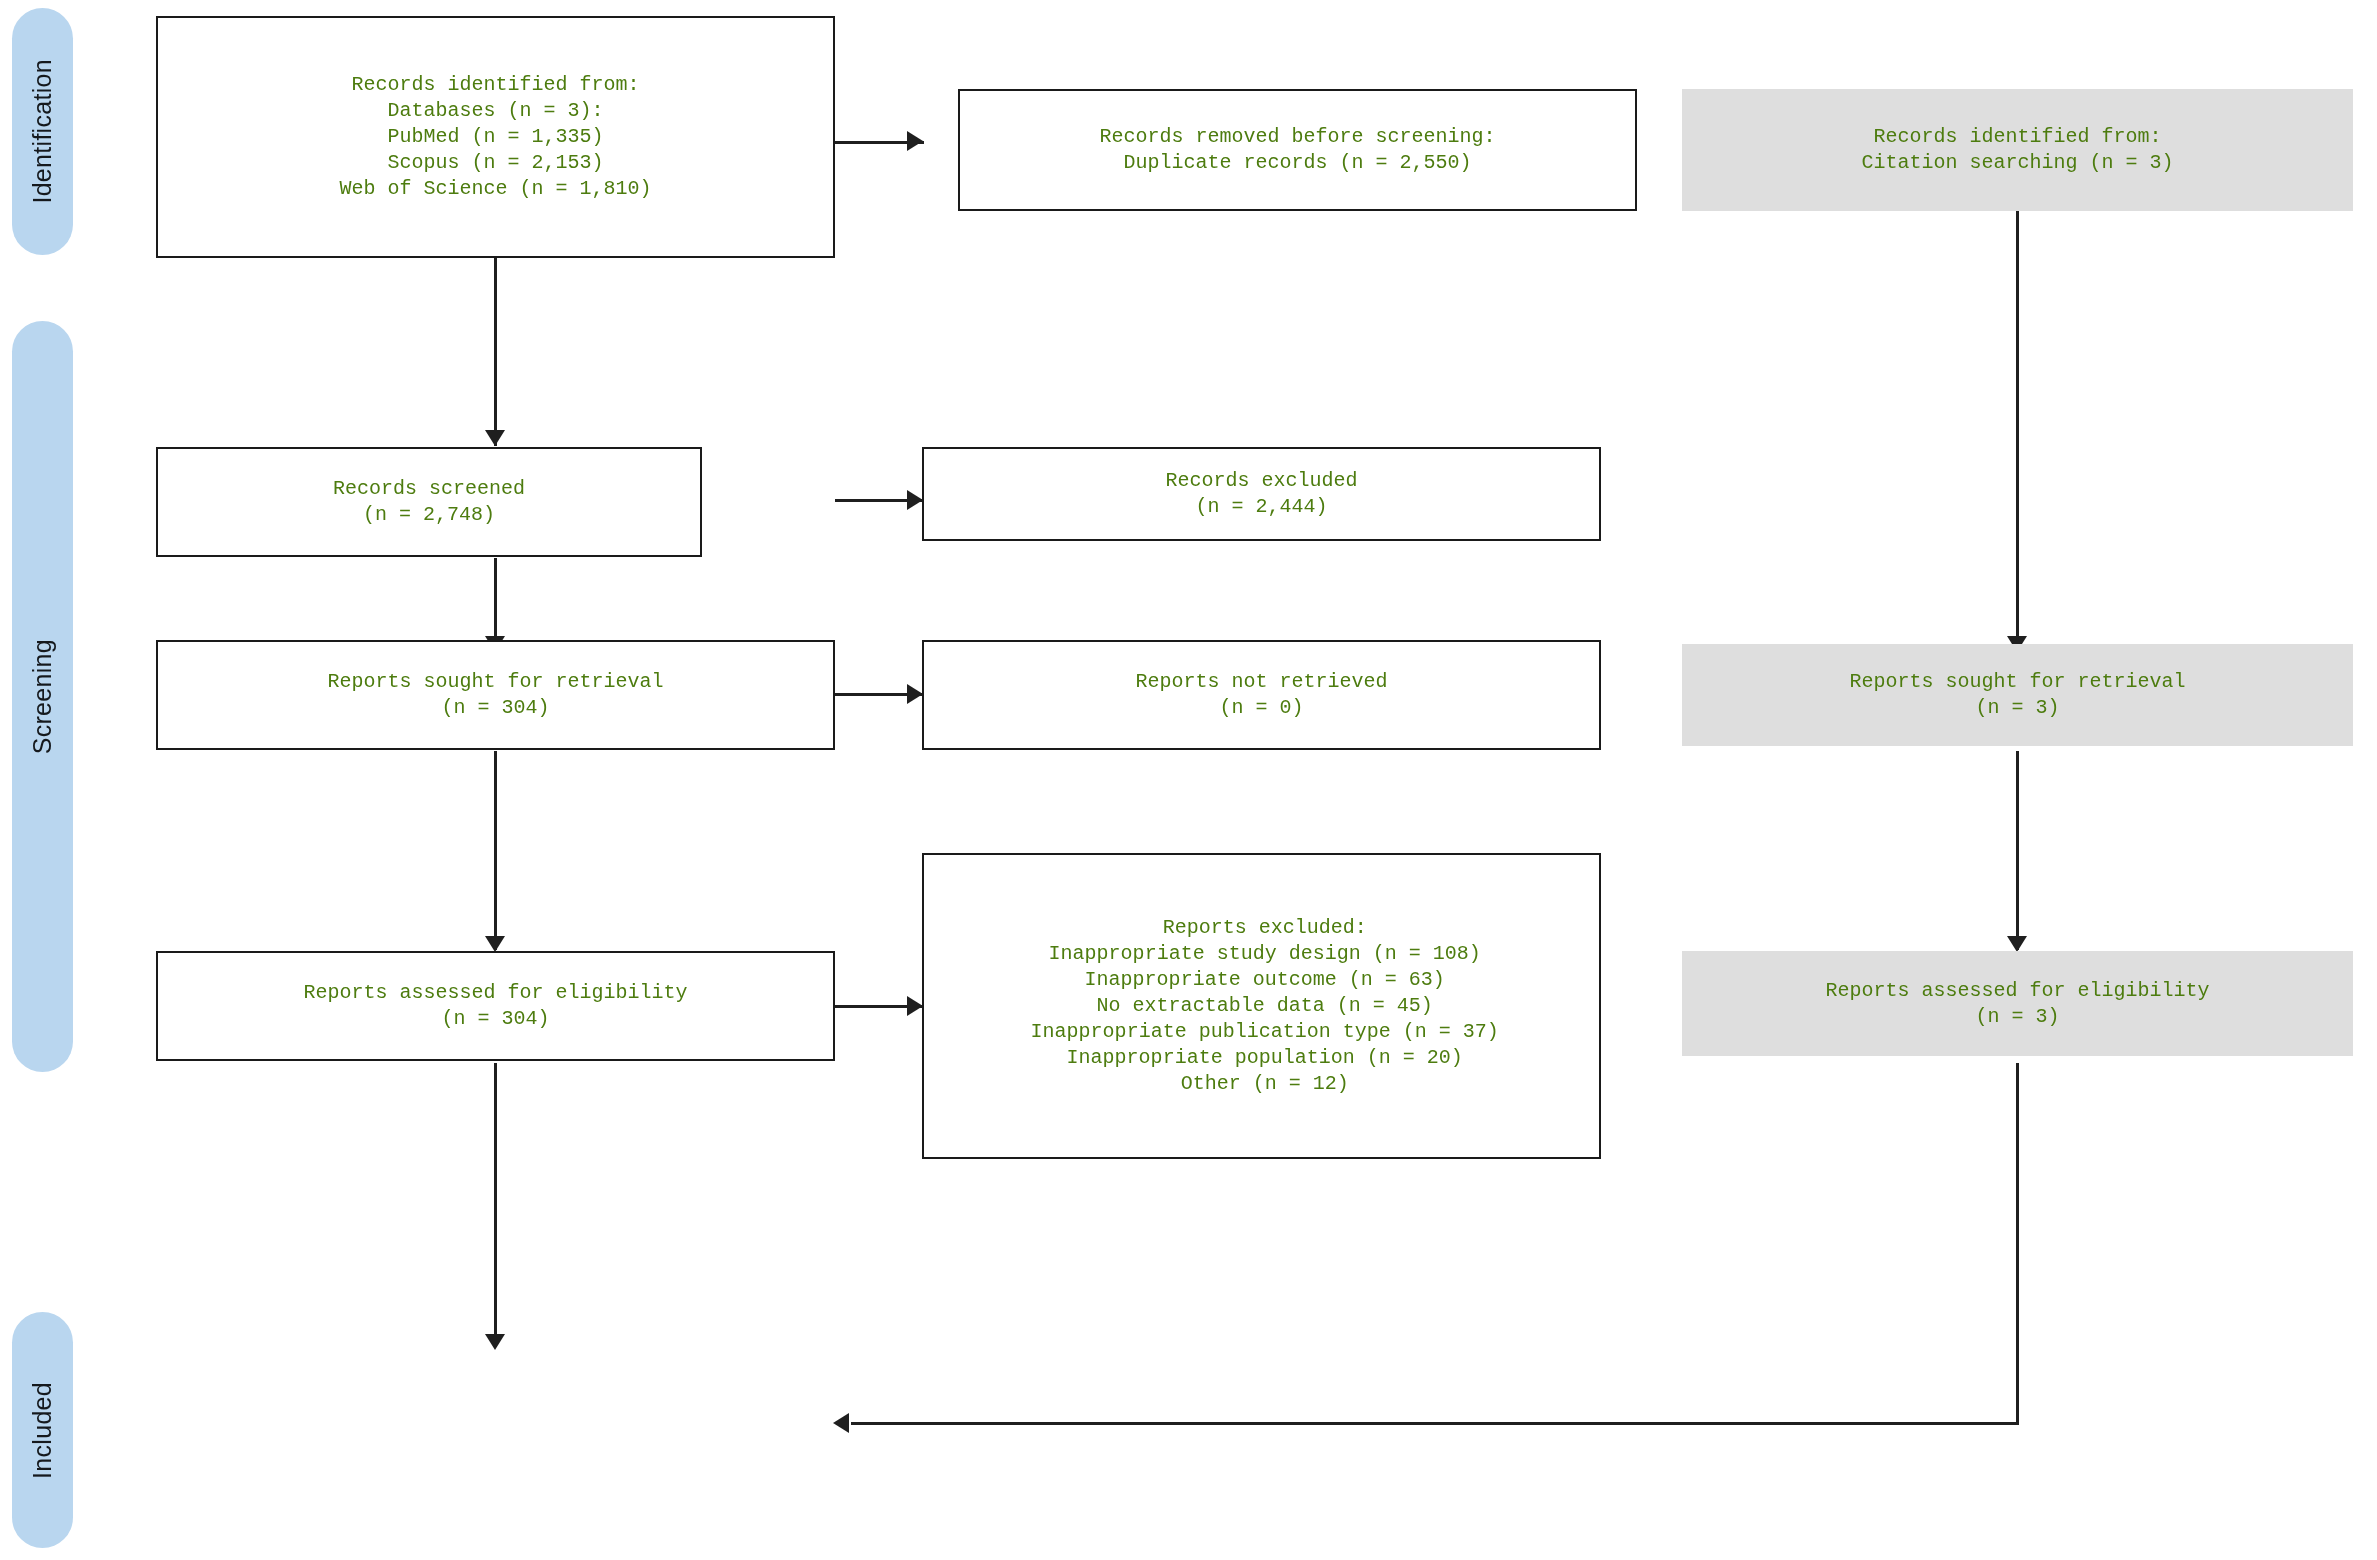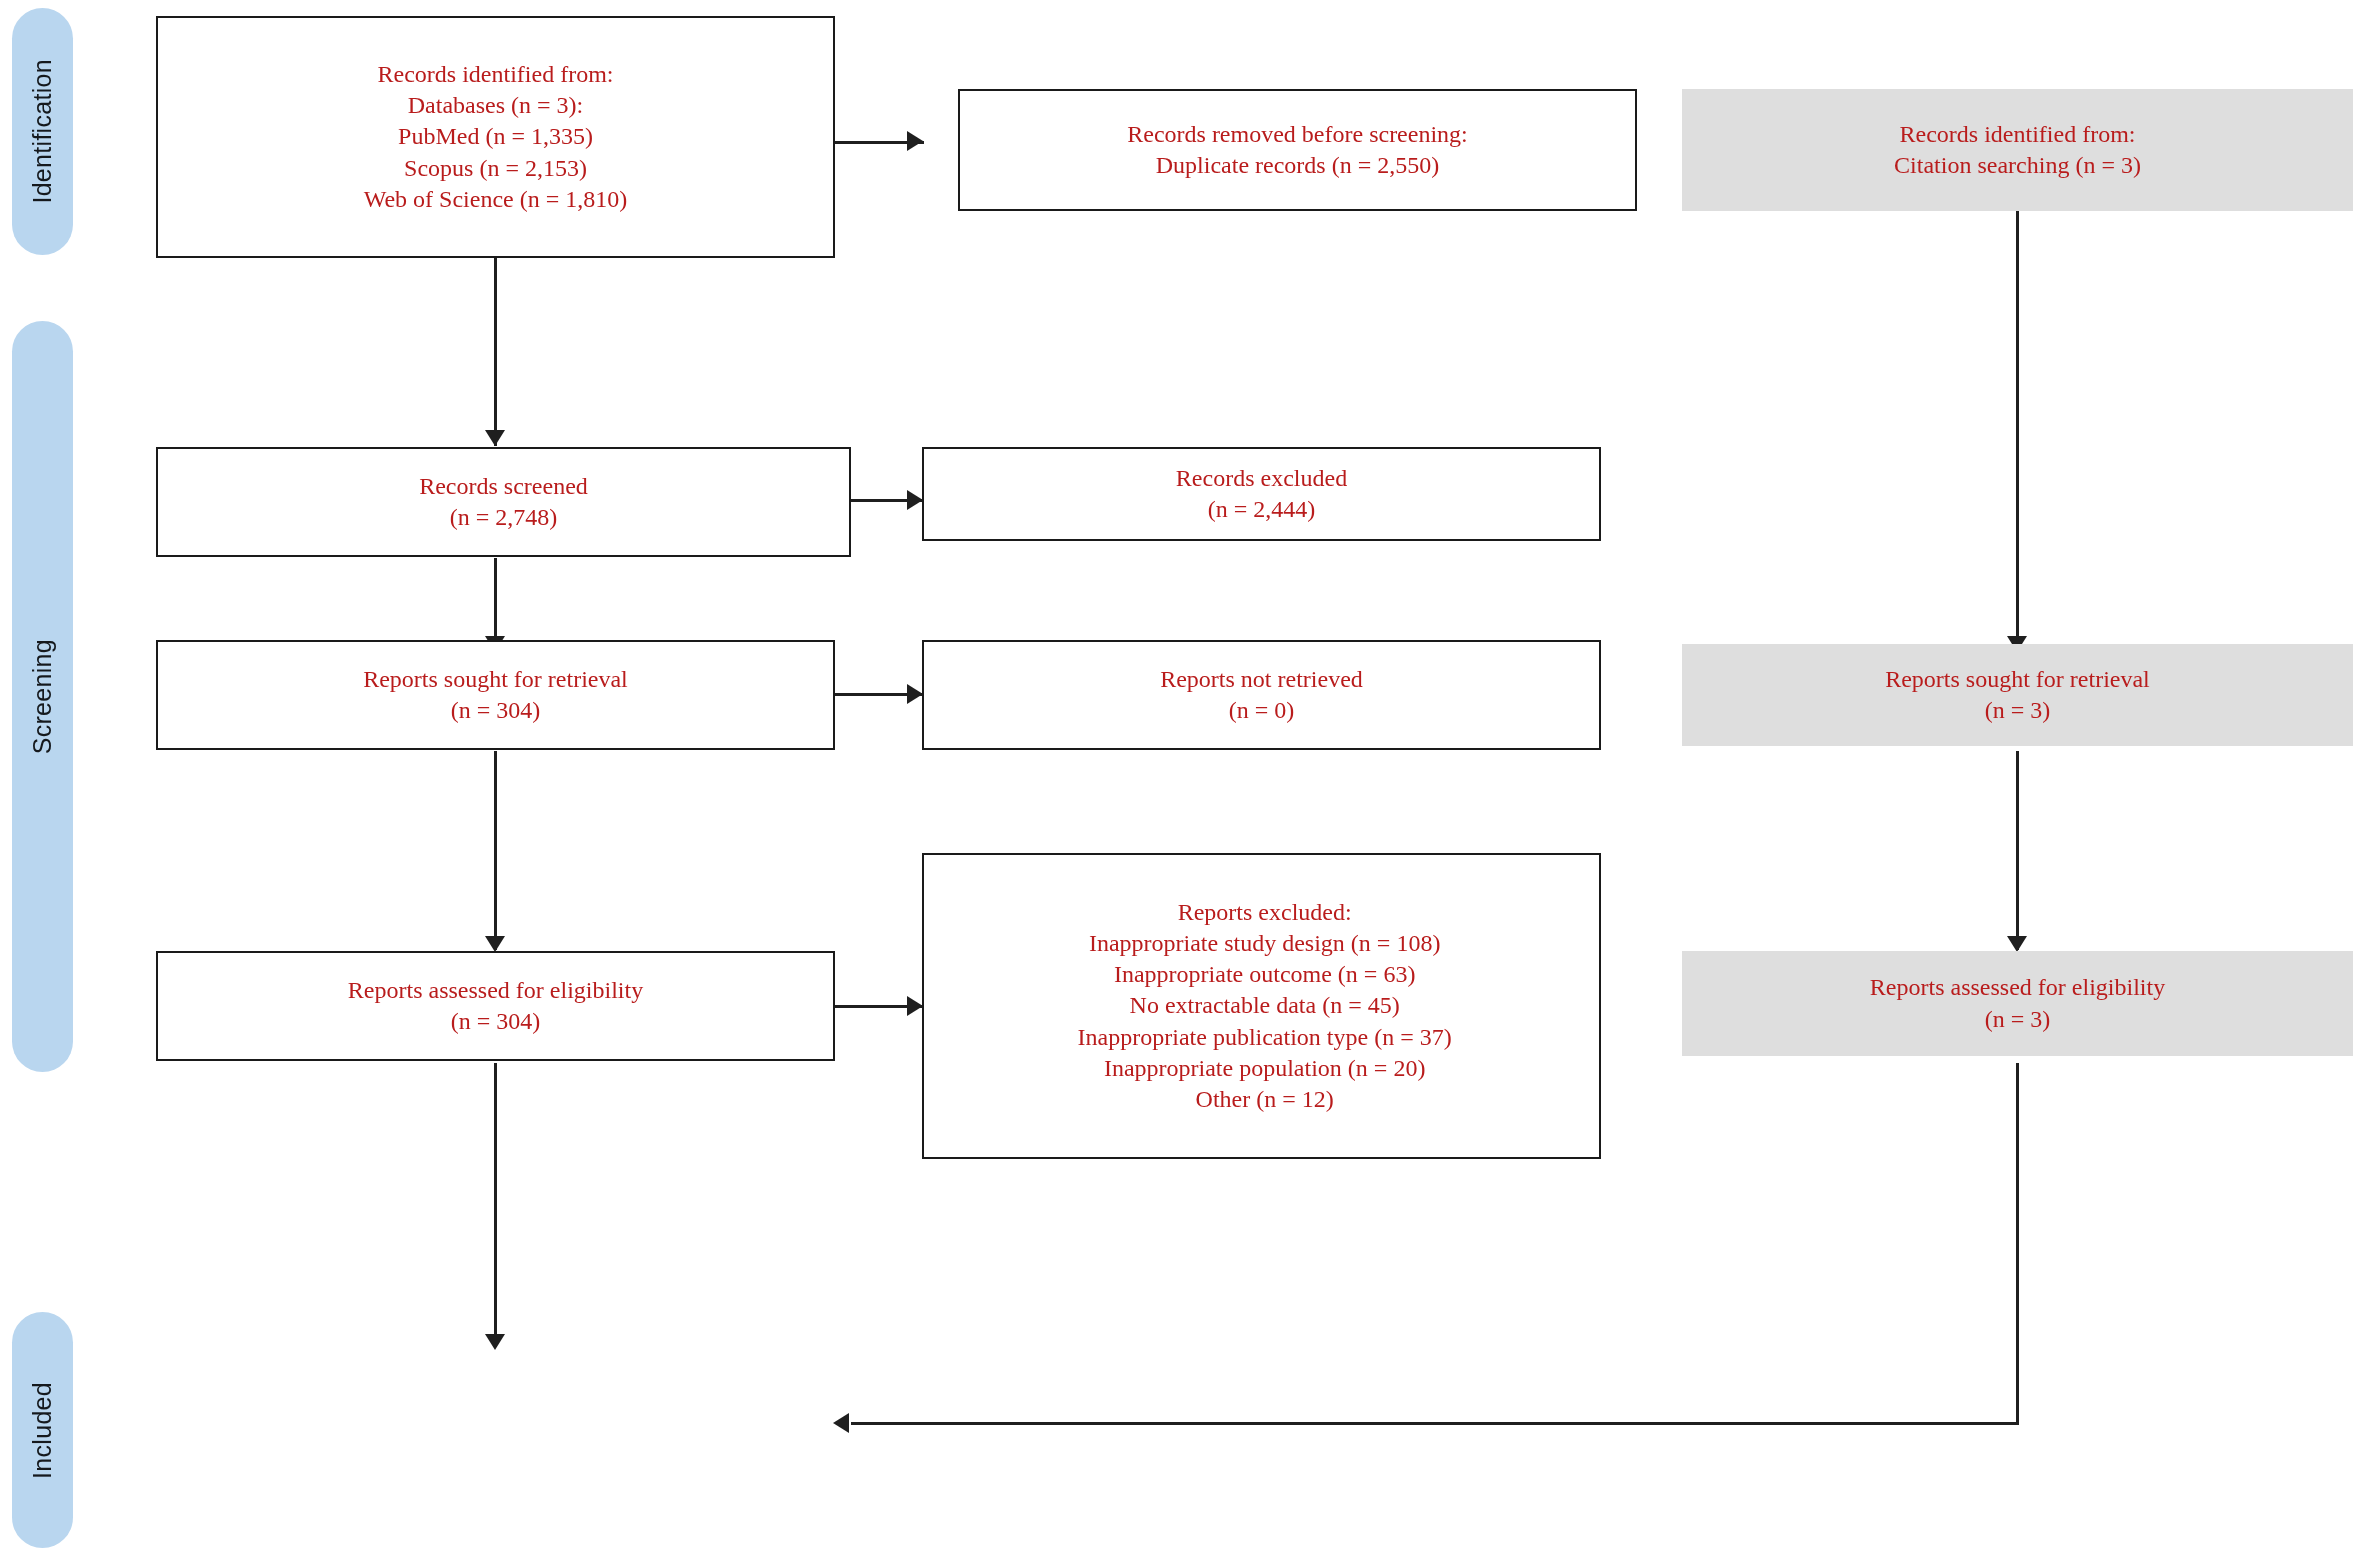--- a/index.html
+++ b/index.html
@@ -49,25 +49,25 @@
     align-items: center;
     justify-content: center;
     text-align: center;
     padding: 7.5px 9.7px;
   }
   .flow-box.gray {
     background: #dedede;
     border: none;
   }
   .flow-box .box-text {
-    font-size: 24px;
+    font-size: 20px;
     line-height: 1.30;
-    color: #b91c1c;
+    color: #4d7c0f;
     white-space: pre-line;
-    font-family: Liberation Serif, serif;
+    font-family: Liberation Mono, monospace;
   }
 
   
   .conn {
     position: absolute;
     background: #1f1f1f;
   }
   .conn-v { width: 3.2px; }
   .conn-h { height: 3.2px; }
 
@@ -155,21 +155,21 @@
   <div class="flow-box" style="left:958px; top:89px; width:679px; height:122px;">
     <span class="box-text">Records removed before screening:
 Duplicate records (n = 2,550)</span>
   </div>
 
   <div class="flow-box gray" style="left:1682px; top:89px; width:671px; height:122px;">
     <span class="box-text">Records identified from:
 Citation searching (n = 3)</span>
   </div>
 
-  <div class="flow-box" style="left:156px; top:447px; width:695px; height:110px;">
+  <div class="flow-box" style="left:156px; top:447px; width:546px; height:110px;">
     <span class="box-text">Records screened
 (n = 2,748)</span>
   </div>
 
   <div class="flow-box" style="left:922px; top:447px; width:679px; height:94px;">
     <span class="box-text">Records excluded
 (n = 2,444)</span>
   </div>
 
   <div class="flow-box" style="left:156px; top:640px; width:679px; height:110px;">

